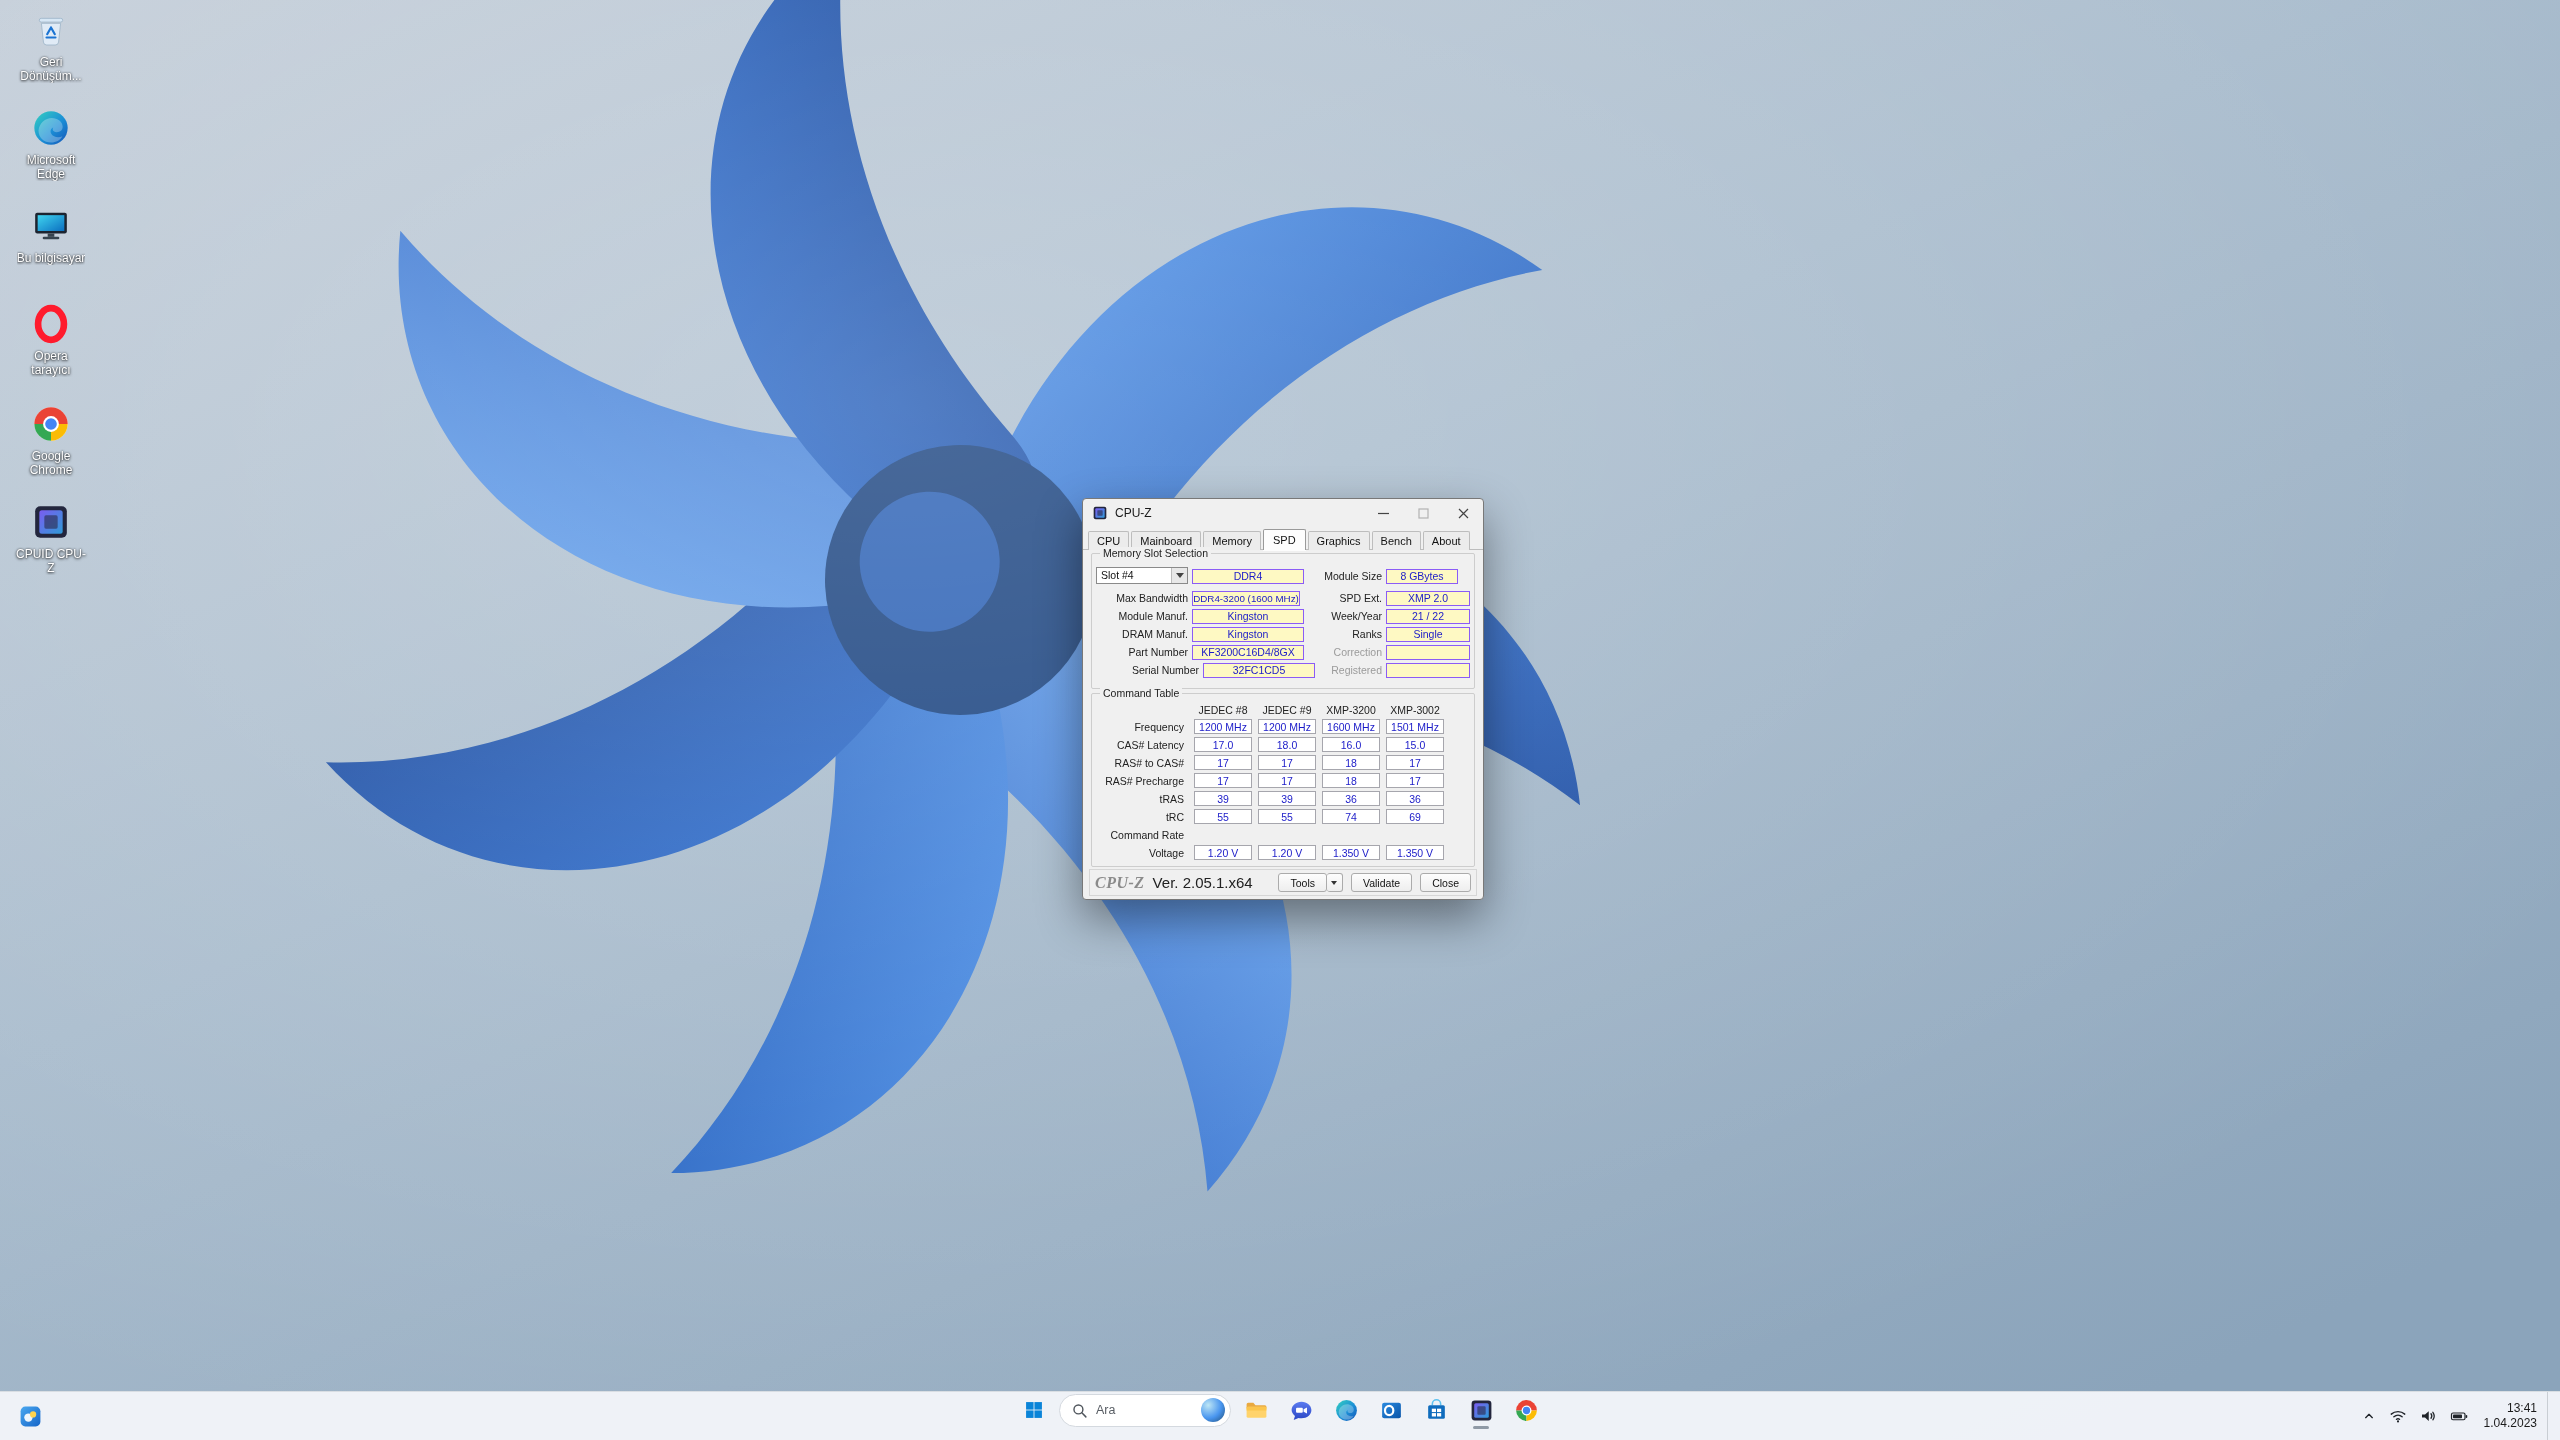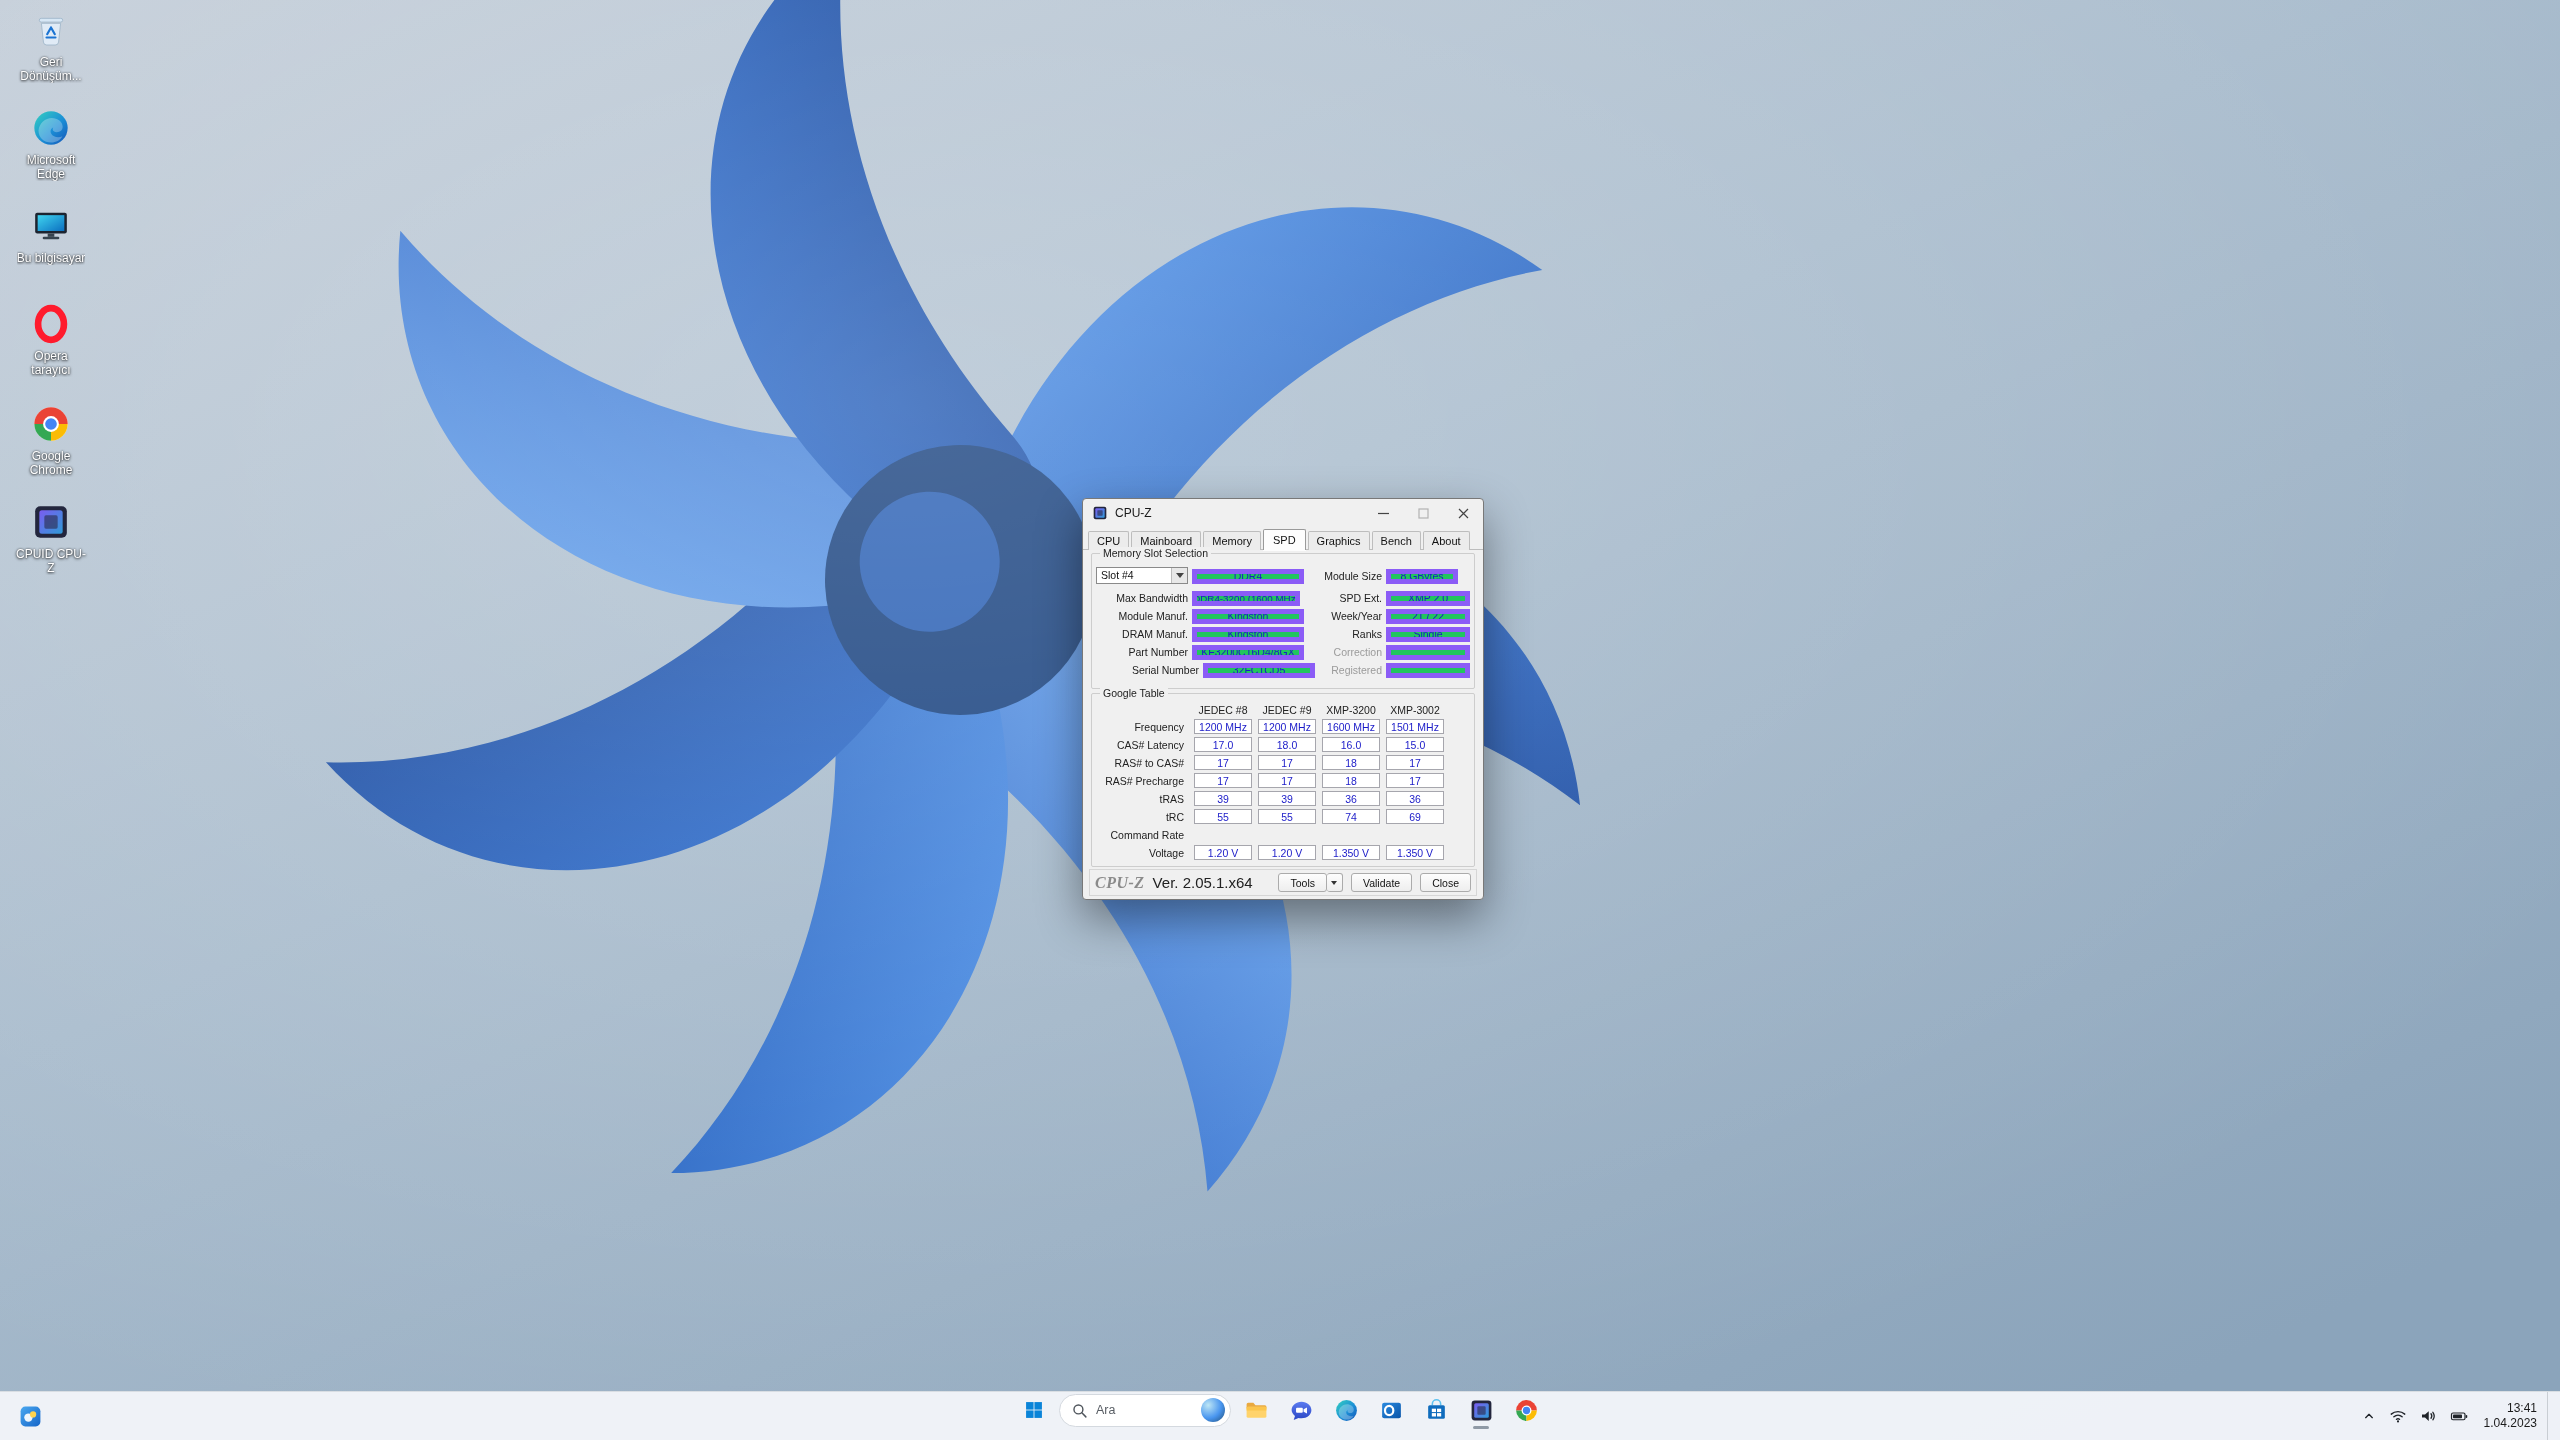--- a/index.html
+++ b/index.html
@@ -34,21 +34,21 @@
   .tab.active{background:#fdfdfd;padding:3px 9px 3px;border-color:#9a9a9a;
               box-shadow:0 1px 0 #fdfdfd;}
   .group{position:absolute;left:8px;right:8px;border:1px solid #cdcdcd;border-radius:2px;}
   .group-title{position:absolute;top:-7px;left:8px;background:var(--window_bg,#f0f0f0);
                padding:0 3px;font-size:10.5px;color:#222;}
   #group-slot{top:54px;height:134px;}
   #group-timings{top:194px;height:172px;}
   .sgl{position:absolute;display:flex;align-items:center;height:16px;}
   .lab{font-size:10.5px;color:#222;text-align:right;}
   .lab.dim, .dim{color:#9b9b9b;}
-  .field{height:15px;border:5px solid #8b5cf6;background:#22c55e;
+  .field{height:15px;border:1px solid #8b5cf6;background:#fef9c3;
          color:var(--value_text,#1a1ac8);font-size:10.5px;display:flex;align-items:center;
          justify-content:center;box-sizing:border-box;white-space:nowrap;overflow:hidden;}
   .dropdown{width:92px;height:17px;border:1px solid #8a8a8a;background:#fff;display:flex;
             align-items:center;box-sizing:border-box;}
   .dropdown .dd-text{flex:1;padding-left:4px;font-size:10.5px;color:#111;}
   .dd-arrow{width:15px;height:100%;background:#e8e8e8;border-left:1px solid #bdbdbd;
             display:flex;align-items:center;justify-content:center;}
   .dd-arrow::after{content:"";border:4px solid transparent;border-top:5px solid #444;
                    margin-top:4px;}
   .tgrid{position:absolute;left:4px;top:10px;display:grid;
@@ -387,21 +387,21 @@
         <div class="lab dim" style="width:72px;padding-right:4px">Correction</div>
         <div class="field" style="width:84px"></div>
       </div>
       <div class="sgl" style="left:218px;top:108px">
         <div class="lab dim" style="width:72px;padding-right:4px">Registered</div>
         <div class="field" style="width:84px"></div>
       </div>
     </div>
 
     <div class="group" id="group-timings">
-      <div class="group-title">Google Table</div>
+      <div class="group-title">Command Table</div>
       <div class="tgrid">
         <div></div>
         <div class="t-head">JEDEC #8</div>
         <div class="t-head">JEDEC #9</div>
         <div class="t-head">XMP-3200</div>
         <div class="t-head">XMP-3002</div>
 
         <div class="t-label">Frequency</div>
         <div class="t-cell">1200 MHz</div>
         <div class="t-cell">1200 MHz</div>

